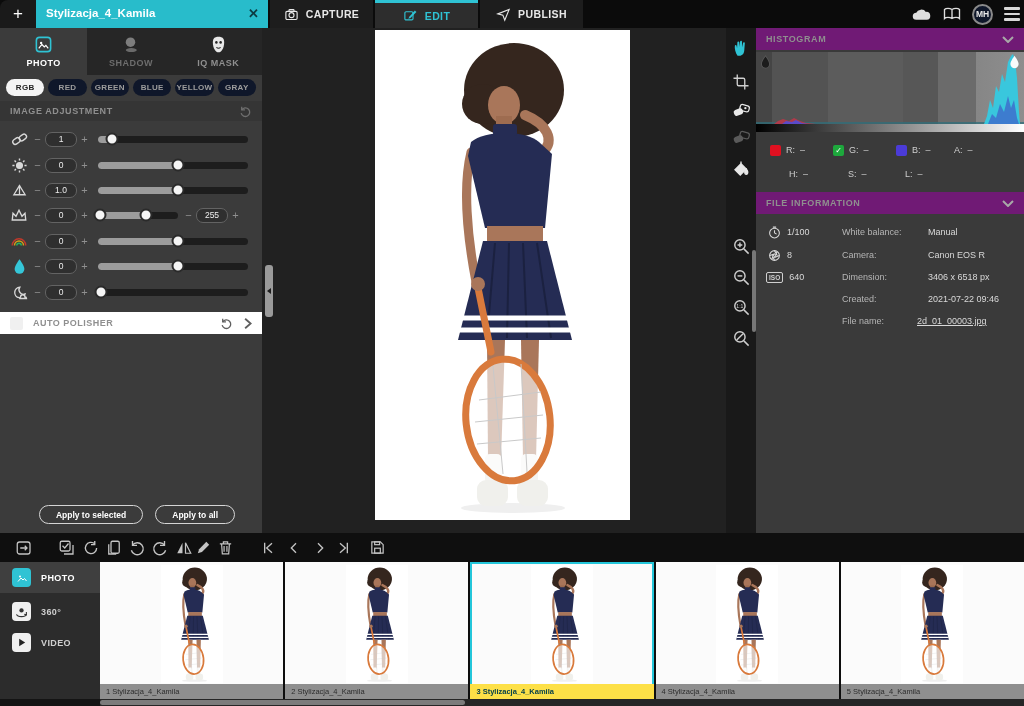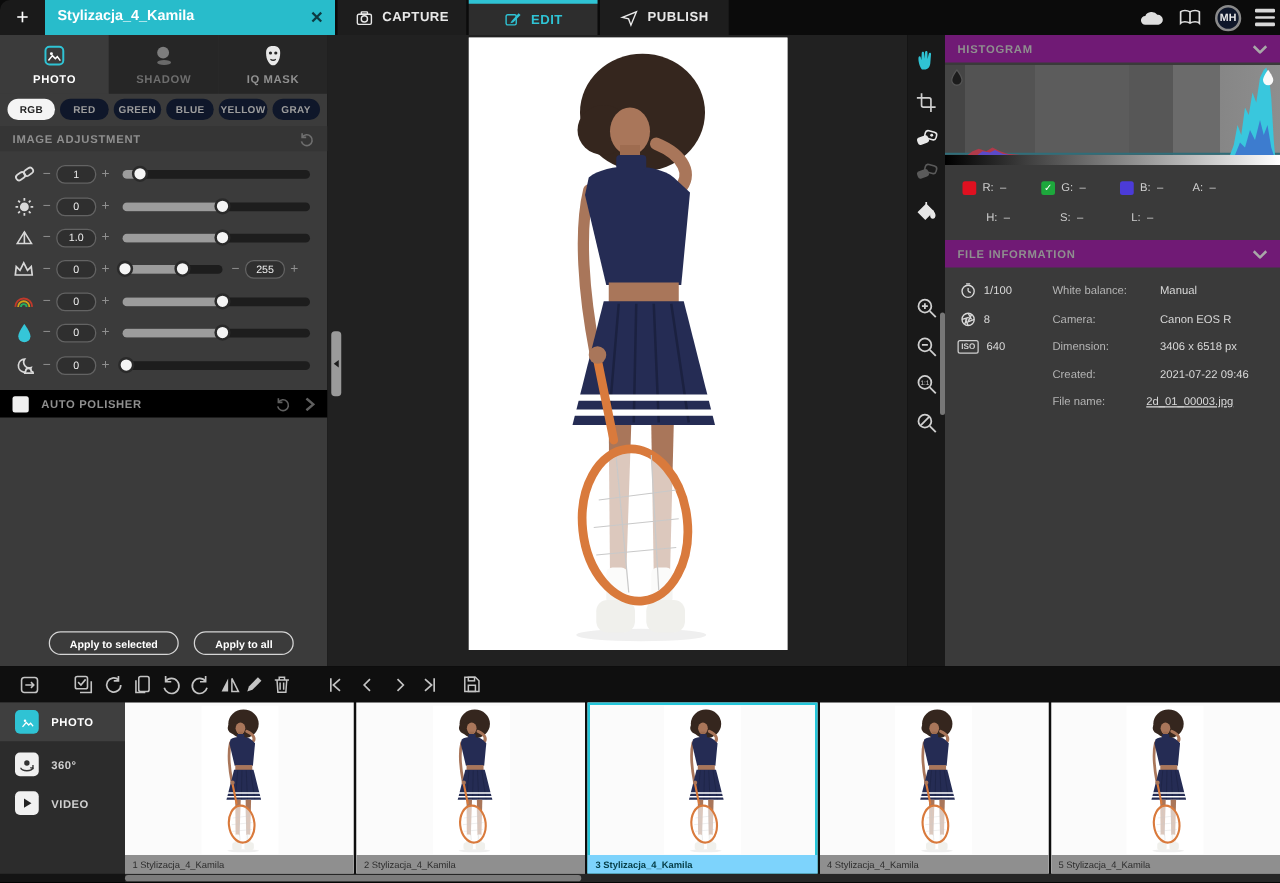--- a/index.html
+++ b/index.html
@@ -30,21 +30,21 @@
   .adjhead{position:absolute;top:73px;left:0;right:0;height:20px;background:#353535;color:#8f8f8f;font-size:9px;font-weight:bold;letter-spacing:.6px;display:flex;align-items:center;padding:0 10px;box-sizing:border-box;}
   .adjhead .sp{margin-left:auto;}
   .srow{position:absolute;left:0;right:0;height:18px;display:flex;align-items:center;padding-left:6px;box-sizing:border-box;}
   .sicon{width:26px;display:flex;justify-content:center;}
   .pm{width:11px;color:#8f8f8f;font-size:11px;text-align:center;}
   .valbox{width:30px;height:13px;margin:0 2px;border:1px solid #636363;border-radius:7px;background:#2f2f2f;color:#eee;font-size:8.5px;display:flex;align-items:center;justify-content:center;}
   .track{flex:1;height:7px;margin:0 14px 0 8px;background:#1d1d1d;border-radius:4px;position:relative;}
   .track.fixed{flex:0 0 80px;margin-right:5px;}
   .fillbar{position:absolute;left:0;top:0;bottom:0;background:#9c9c9c;border-radius:4px;}
   .knob{position:absolute;top:50%;width:13px;height:13px;border-radius:50%;background:#f5f5f5;border:2px solid #2a2a2a;transform:translate(-50%,-50%);box-sizing:border-box;}
-  .polisher{position:absolute;top:284px;left:0;right:0;height:22px;background:#000000;display:flex;align-items:center;gap:10px;padding:0 10px;box-sizing:border-box;}
+  .polisher{position:absolute;top:284px;left:0;right:0;height:22px;background:#ffffff;display:flex;align-items:center;gap:10px;padding:0 10px;box-sizing:border-box;}
   .cbx{width:13px;height:13px;background:#f0f0f0;border-radius:2px;}
   .pol-label{color:#8f8f8f;font-size:9px;font-weight:bold;letter-spacing:.5px;}
   .pol-icons{margin-left:auto;display:flex;gap:10px;align-items:center;}
   .applies{position:absolute;bottom:9px;left:12px;right:0;display:flex;justify-content:center;gap:12px;}
   .obtn{border:1px solid #d5d5d5;border-radius:10px;height:19px;padding:0 16px;color:#fff;font-size:8.5px;font-weight:bold;background:transparent;display:flex;align-items:center;}
   
   .canvas{position:absolute;left:262px;top:28px;width:464px;height:505px;background:#212121;}
   .photo{position:absolute;left:113px;top:2px;width:255px;height:490px;background:#fff;}
   .dragh{position:absolute;left:3px;top:237px;width:8px;height:52px;background:#9a9a9a;border-radius:3px;display:flex;align-items:center;justify-content:center;}
   .dragh i{width:0;height:0;border-top:3px solid transparent;border-bottom:3px solid transparent;border-right:4px solid #1c1c1c;}
@@ -76,21 +76,21 @@
   .mode{height:31px;display:flex;align-items:center;gap:10px;padding-left:12px;color:#cfcfcf;font-size:9px;font-weight:bold;letter-spacing:.4px;}
   .mode.active{background:#3f3f3f;color:#fff;}
   .micon{width:19px;height:19px;border-radius:4px;display:flex;align-items:center;justify-content:center;}
   .micon.teal{background:#2fc3d4;}
   .micon.white{background:#f0f0f0;}
   .strip{position:absolute;left:100px;top:0;right:0;height:137px;display:flex;gap:2px;background:#0e0e0e;}
   .thumb{position:relative;flex:1;background:#fbfbfb;overflow:hidden;}
   .thumb .fig{position:absolute;left:50%;top:2px;transform:translateX(-50%);}
   .tlabel{position:absolute;left:0;right:0;bottom:0;height:15px;background:#8f8f8f;color:#2d2d2d;font-size:7.5px;line-height:15px;padding-left:6px;white-space:nowrap;overflow:hidden;}
   .thumb.selected{outline:2px solid #24c6da;outline-offset:-2px;}
-  .thumb.selected .tlabel{background:#7dd3fc;color:#07404a;font-weight:bold;}
+  .thumb.selected .tlabel{background:#fde047;color:#07404a;font-weight:bold;}
   .hscroll{position:absolute;left:100px;right:0;bottom:0;height:7px;background:#262626;}
   .hthumb{position:absolute;left:0;top:1px;width:365px;height:5px;background:#7c7c7c;border-radius:3px;}
 </style>
 </head>
 <body>
 
 <svg width="0" height="0" style="position:absolute">
   <symbol id="model-figure" viewBox="0 0 255 490">
     <rect x="0" y="0" width="255" height="490" fill="#ffffff"></rect>
     <ellipse cx="138" cy="478" rx="52" ry="5" fill="#efefef"></ellipse>

